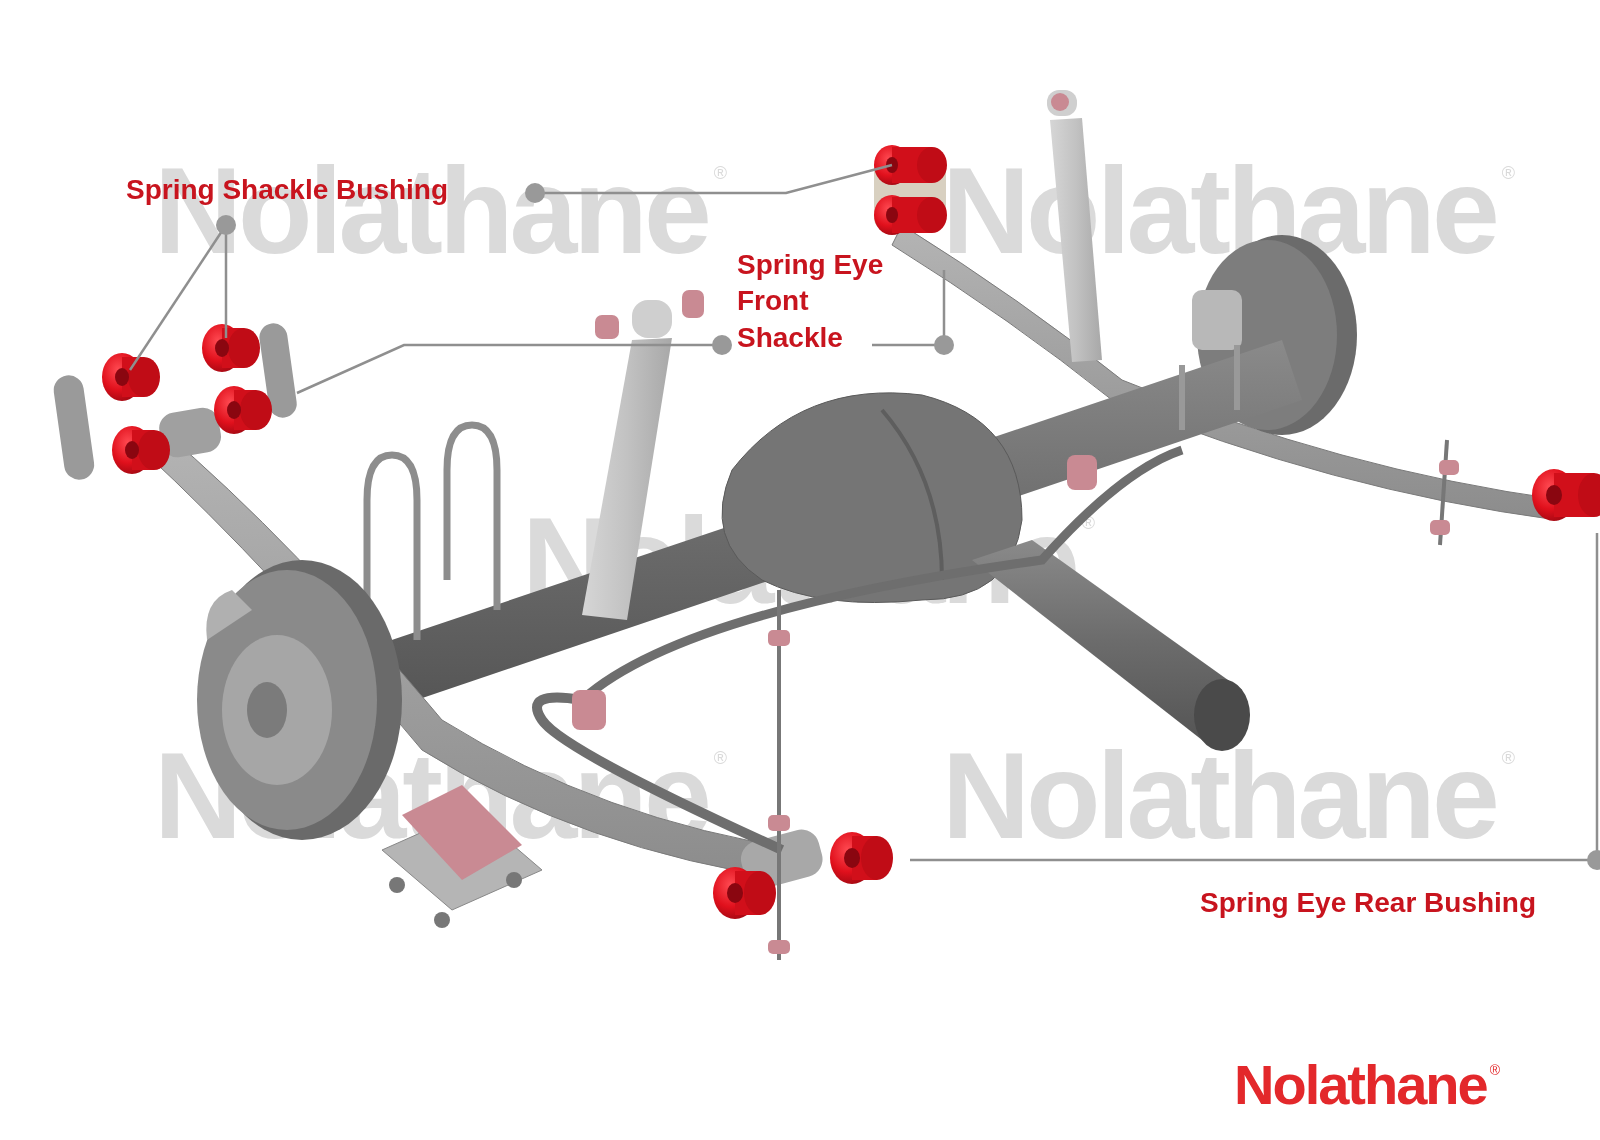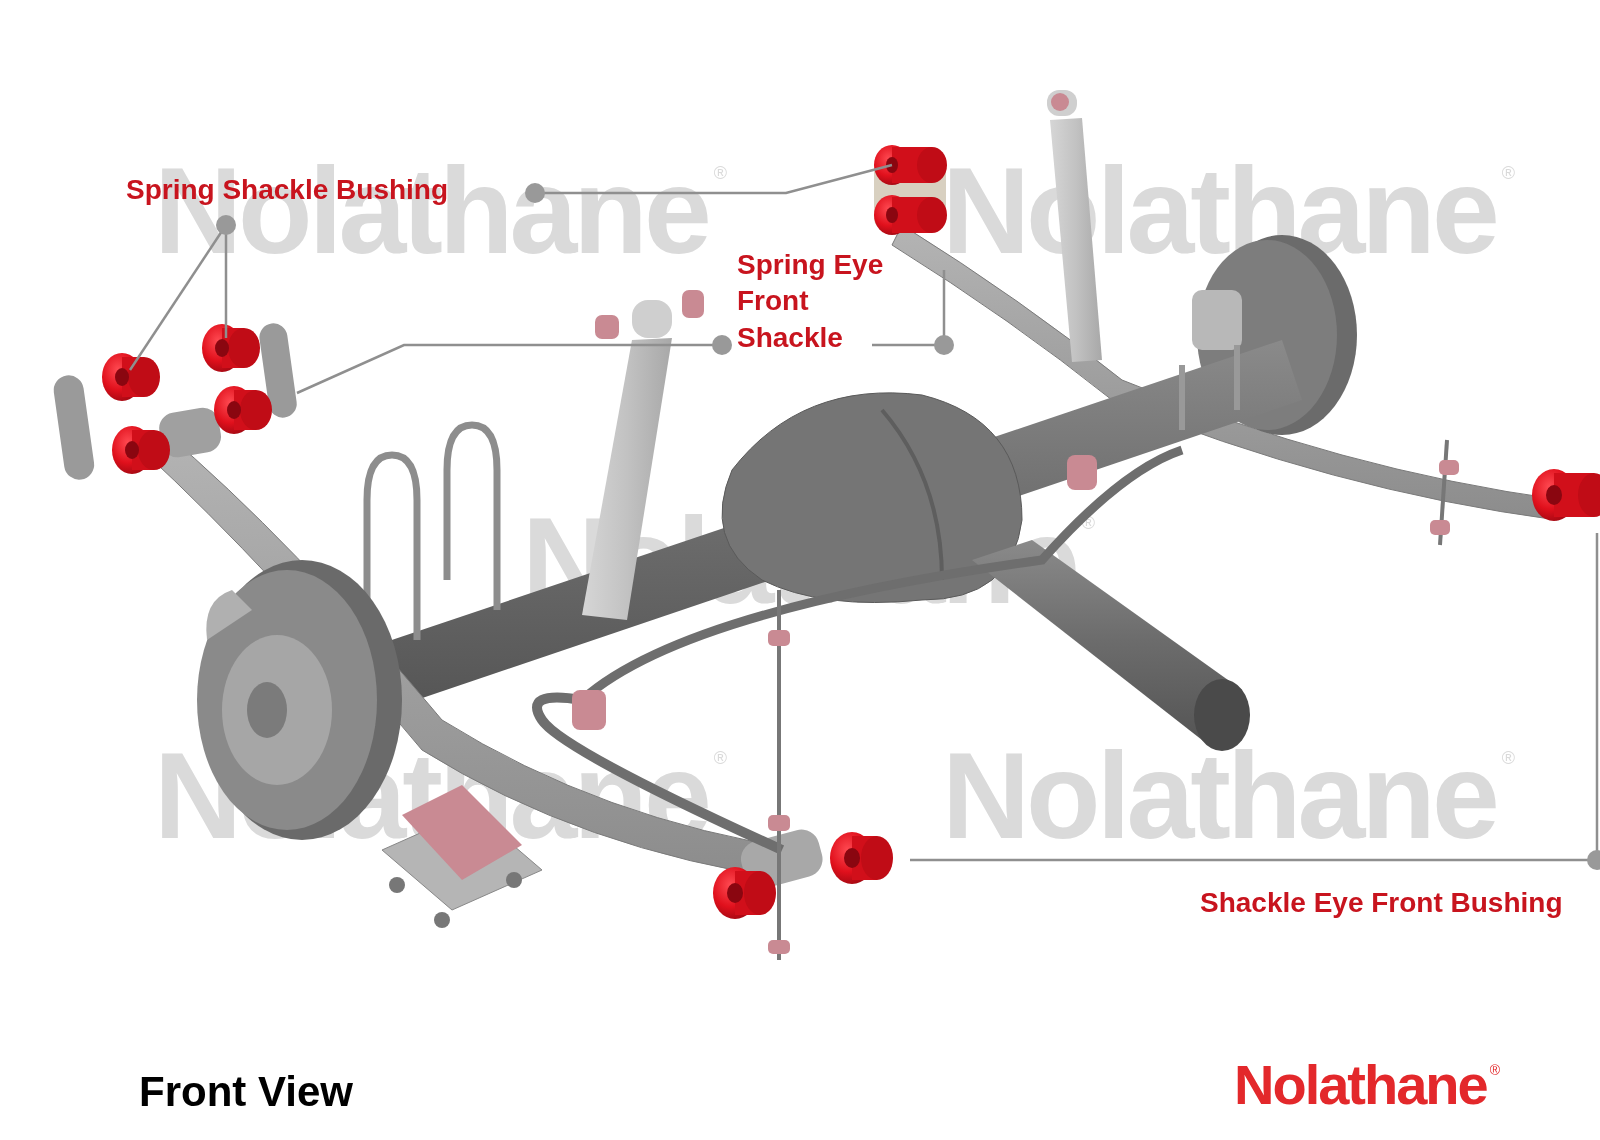--- a/index.html
+++ b/index.html
@@ -211,17 +211,16 @@
   </svg>
 
   <div class="label" style="left:84px; top:172px;">Spring Shackle Bushing</div>
 
   <div class="label center" style="left:695px; top:247px; width:170px;">
     <div>Spring Eye</div>
     <div>Front</div>
     <div>Shackle</div>
   </div>
 
-  <div class="label" style="left:1158px; top:885px;">Shackle Eye Front Bushing</div>
-
-  <div class="view-title">Front View</div>
+  <div class="label" style="left:1158px; top:885px;">Spring Eye Rear Bushing</div>
+
   <div class="brand"><span>Nolathane</span><span class="reg">®</span></div>
 </div>
 
 </body></html>

